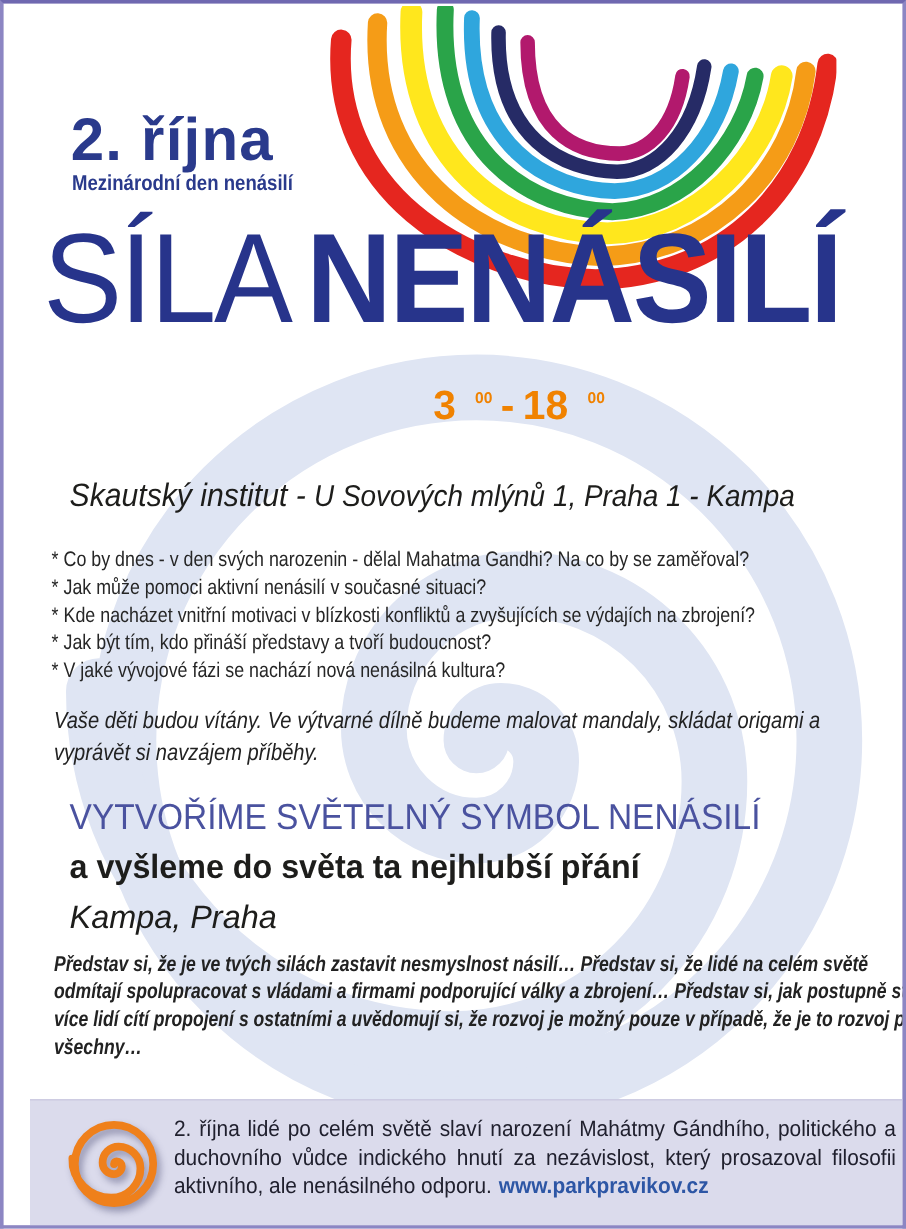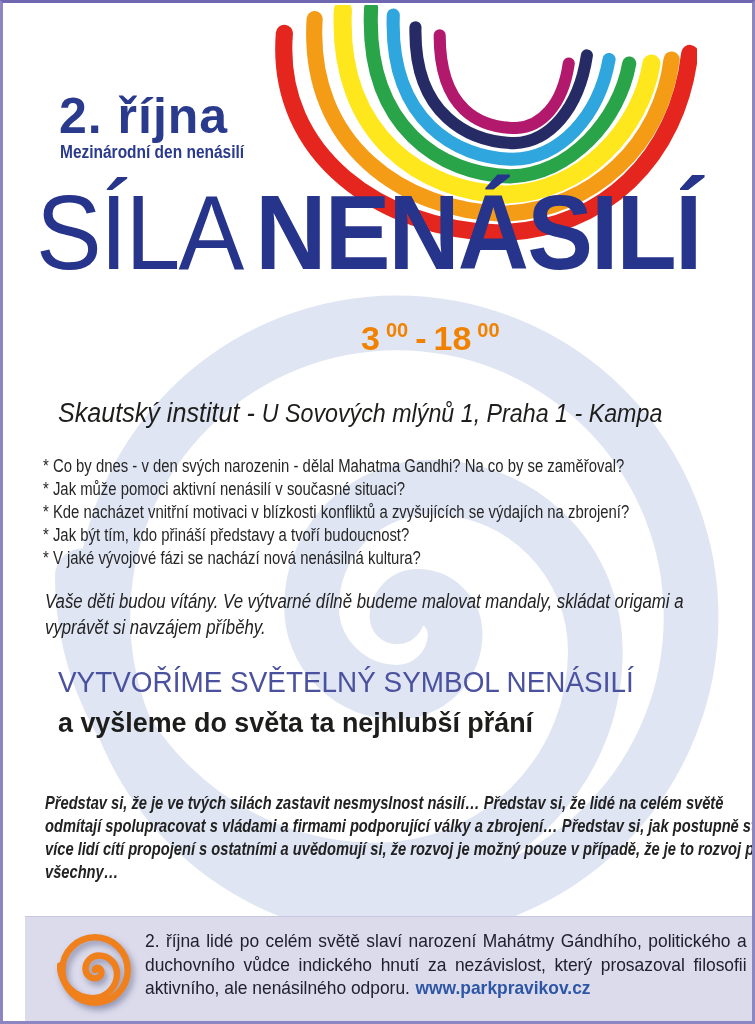--- a/index.html
+++ b/index.html
@@ -19,21 +19,21 @@
     transform:scaleX(.86);transform-origin:left top;white-space:nowrap;}
   .main-title{left:33px;top:176px;z-index:2;font-size:106px;line-height:1;color:#27348b;
     white-space:nowrap;transform:scaleX(.93);transform-origin:left top;letter-spacing:-2px;}
   .t-light{font-weight:400;}
   .t-bold{font-weight:700;margin-left:14px;}
   
   .sec-heading{z-index:2;font-size:30px;color:#4a529f;white-space:nowrap;transform-origin:left top;}
   .s1-heading{left:55px;top:320px;}
   .s2-heading{left:55px;top:662px;transform:scaleX(.93);}
   .time{z-index:2;font-weight:700;font-size:34px;color:#f08200;white-space:nowrap;}
-  .time sup{font-size:20px;position:relative;top:-13px;vertical-align:baseline;margin-left:6px;}
+  .time sup{font-size:13px;position:relative;top:-13px;vertical-align:baseline;margin-left:16px;}
   .time .dash{margin:0 7px;}
   .s1-time{left:358px;top:316px;}
   .s2-time{left:556px;top:705px;}
   .topic{left:55px;top:357px;z-index:2;font-weight:700;font-size:27px;letter-spacing:-0.2px;white-space:nowrap;}
   .venue{left:55px;top:395px;z-index:2;font-style:italic;white-space:nowrap;
     transform:scaleX(.93);transform-origin:left top;}
   .venue-name{font-size:27px;}
   .venue-address{font-size:25px;}
   .questions{left:40px;top:452px;z-index:2;width:820px;font-size:17.5px;line-height:23px;color:#262626;
     transform:scaleX(.85);transform-origin:left top;}
@@ -95,20 +95,21 @@
     <div class="question">* Jak může pomoci aktivní nenásilí v současné situaci?</div>
     <div class="question">* Kde nacházet vnitřní motivaci v blízkosti konfliktů a zvyšujících se výdajích na zbrojení?</div>
     <div class="question">* Jak být tím, kdo přináší představy a tvoří budoucnost?</div>
     <div class="question">* V jaké vývojové fázi se nachází nová nenásilná kultura?</div>
   </div>
 
   <div class="abs kids-note">Vaše děti budou vítány. Ve výtvarné dílně budeme malovat mandaly, skládat origami a vyprávět si navzájem příběhy.</div>
 
   <div class="abs sec-heading s2-heading">VYTVOŘÍME SVĚTELNÝ SYMBOL NENÁSILÍ</div>
   <div class="abs s2-sub">a vyšleme do světa ta nejhlubší přání</div>
+  <div class="abs s2-loc">Kampa, Praha</div>
   <div class="abs s2-para">Představ si, že je ve tvých silách zastavit nesmyslnost násilí… Představ si, že lidé na celém světě odmítají spolupracovat s vládami a firmami podporující války a zbrojení… Představ si, jak postupně stále více lidí cítí propojení s ostatními a uvědomují si, že rozvoj je možný pouze v případě, že je to rozvoj pro všechny…</div>
 
   <div class="footer">
     <svg class="footer-logo" viewBox="0 0 200 200" aria-hidden="true">
       <g fill="none" stroke="currentColor" stroke-width="17" stroke-linecap="round">
         <circle cx="100" cy="100" r="86"></circle>
         <path d="M100,100 a6,6 0 0 1 6,-6 a11,11 0 0 1 11,11 a17,17 0 0 1 -17,17 a25,25 0 0 1 -25,-25 a35,35 0 0 1 35,-35 a48,48 0 0 1 48,48 a64,64 0 0 1 -64,64 a86,86 0 0 1 -86,-86"></path>
       </g>
     </svg>
     <p class="footer-text"><span>2. října lidé po celém světě slaví narození Mahátmy Gándhího, politického a duchovního vůdce indického hnutí za nezávislost, který prosazoval filosofii aktivního, ale nenásilného odporu.</span><span class="footer-link">www.parkpravikov.cz</span></p>

